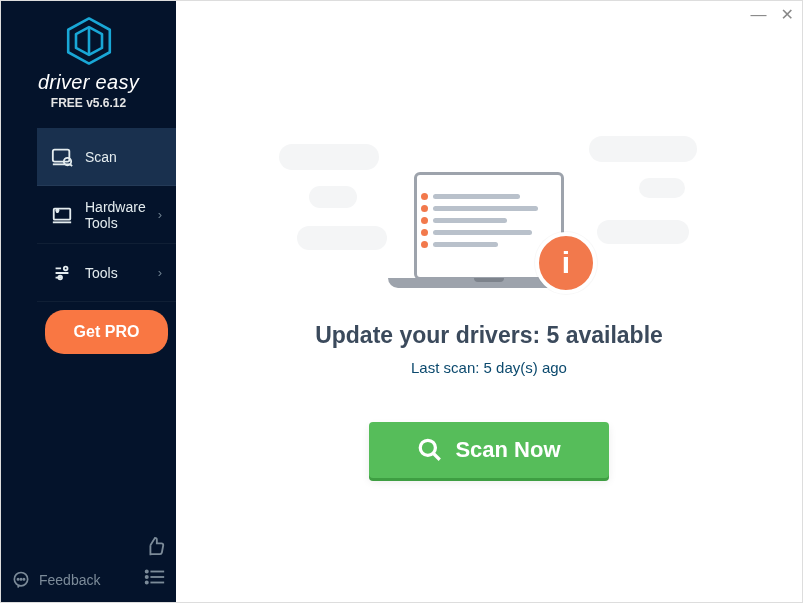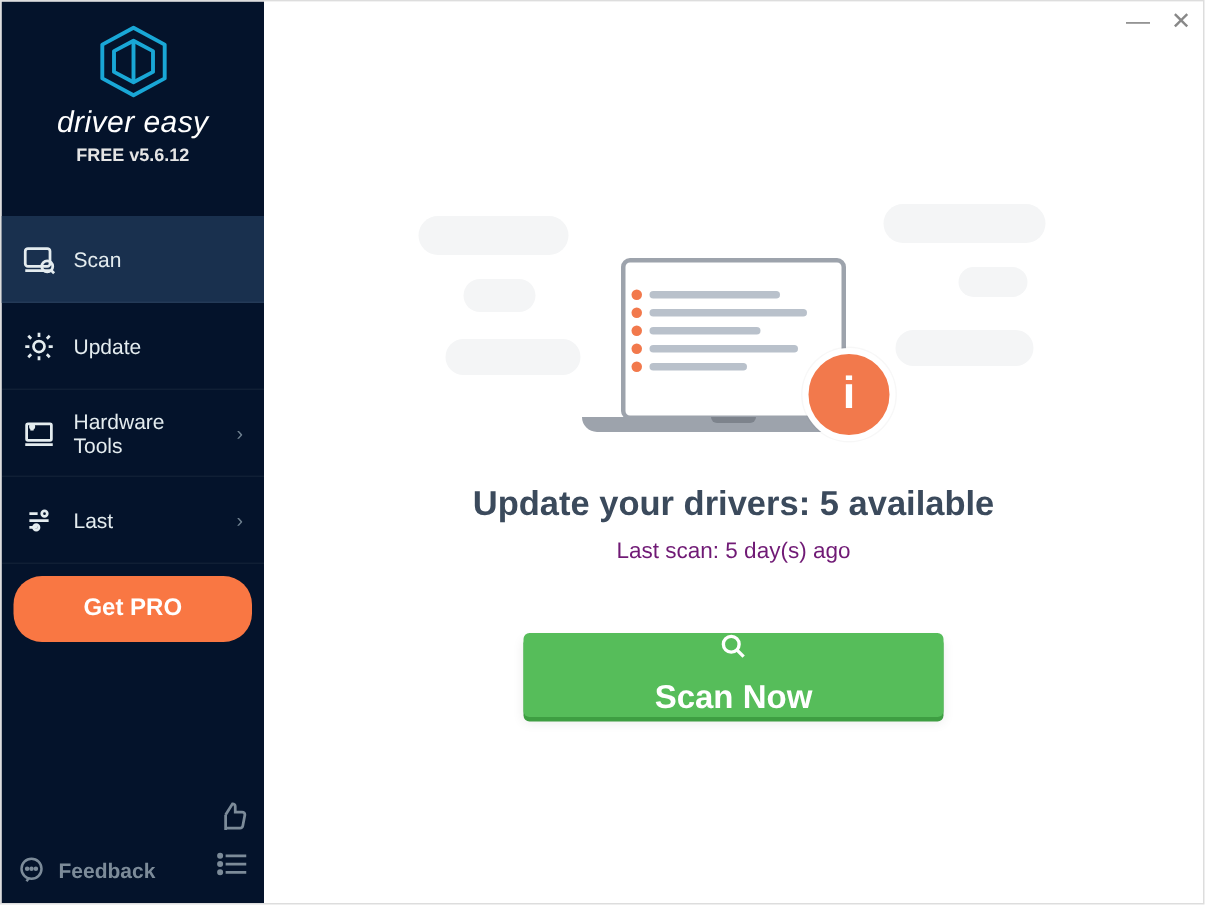--- a/index.html
+++ b/index.html
@@ -6,42 +6,42 @@
     body { width:803px; height:603px; overflow:hidden; background:#fff; border:1px solid #ddd; }
     .app { display:flex; height:100%; }
 
     
     .sidebar { width:175px; background:#04132b; color:#cfe0ea; display:flex; flex-direction:column;justify-content:flex-end; }
     .brand { text-align:center; padding:14px 0 10px; }
     .logo-svg { display:block; margin:0 auto 4px; }
     .brand-name { font-size:20px; font-style:italic; color:#fff; font-weight:400; letter-spacing:.3px; }
     .brand-sub { font-size:12px; color:#e5e5e5; margin-top:2px; font-weight:600; }
 
-    .nav { flex:1; display:flex; flex-direction:column; margin-top:24px; }
+    .nav { flex:1; display:flex; flex-direction:column; margin-top:8px;padding-left:36px; }
     .nav-item {
       display:flex; align-items:center; gap:12px;
       padding:0 14px; height:58px;
       color:#e4ecef; font-size:14px; cursor:pointer;
       border-bottom:1px solid rgba(255,255,255,.05);
       position:relative;
     }
     .nav-item.active { background:#19304e; }
     .nav-item .chev { margin-left:auto; color:#6f8190; font-size:13px; }
     .nav-icon { width:22px; display:flex; justify-content:center; }
 
     .get-pro {
       margin:8px; height:44px; background:#f97743; color:#fff;
       display:flex; align-items:center; justify-content:center;
       font-size:16px; font-weight:600; cursor:pointer;border-radius:19px;
     }
 
     .spacer { flex:1; }
     .feedback-row {
       display:flex; align-items:flex-end; justify-content:space-between;
-      padding:8px 10px 12px; color:#7c8b99;font-weight:bold;
+      padding:8px 10px 12px; color:#7c8b99;
     }
     .feedback { display:flex; align-items:center; gap:8px; font-size:14px; cursor:pointer; }
     .fb-icons { display:flex; flex-direction:column; align-items:center; gap:6px; }
     .thumb, .list-ico { cursor:pointer; }
 
     
     .main { flex:1; background:#fff; display:flex; flex-direction:column; position:relative; }
     .window-controls { position:absolute; top:6px; right:8px; display:flex; gap:14px; color:#888; }
     .window-controls span { cursor:pointer; font-size:16px; line-height:1; }
     .center {
@@ -68,31 +68,30 @@
     .base:before { content:""; position:absolute; left:50%; top:0; transform:translateX(-50%); width:30px; height:4px; background:#7d838c; border-radius:0 0 5px 5px; }
     .badge {
       position:absolute; right:-6px; bottom:-4px;
       width:62px; height:62px; background:#f2794c; border:4px solid #fff; border-radius:50%;
       display:flex; align-items:center; justify-content:center;
       color:#fff; font-family:Georgia, "Times New Roman", serif; font-size:30px; font-weight:600;
       box-shadow:0 0 0 1px rgba(0,0,0,.03);
     }
 
     .headline { margin-top:26px; font-size:23px; font-weight:800; color:#3b4a5c; }
-    .lastscan { margin-top:10px; font-size:15px; color:#701a75; }
+    .lastscan { margin-top:10px; font-size:15px; color:#0c4a6e; }
 
     .scan-btn {
-      margin-top:46px; width:280px; height:56px;
+      margin-top:46px; width:240px; height:56px;
       background:#56bd5a;
       border:none; border-radius:4px;
       color:#fff; font-size:22px; font-weight:700;
       display:flex; align-items:center; justify-content:center; gap:12px;
       cursor:pointer;
       box-shadow:0 3px 0 #3e9e42, 0 4px 8px rgba(0,0,0,.08);
-      flex-direction:column;
     }
   </style>
 </head>
 <body>
 
 <div class="app">
 
   <aside class="sidebar">
     <div class="brand">
       <svg class="logo-svg" width="52" height="52" viewBox="0 0 60 60">
@@ -112,29 +111,20 @@
           <svg width="22" height="22" viewBox="0 0 24 24" fill="none" stroke="#e4ecef" stroke-width="2">
             <rect x="2" y="4" width="18" height="13" rx="2"></rect>
               <path d="M2 20h20"></path>
             <circle cx="18" cy="17" r="4"></circle>
               <path d="M21 20l2 2"></path>
           </svg>
         </span>
         <span>Scan</span>
       </div>
 
-      <div class="nav-item">
-        <span class="nav-icon">
-          <svg width="22" height="22" viewBox="0 0 24 24" fill="none" stroke="#e4ecef" stroke-width="2">
-            <circle cx="12" cy="12" r="4"></circle>
-            <path d="M12 2v3M12 19v3M4.2 4.2l2.1 2.1M17.7 17.7l2.1 2.1M2 12h3M19 12h3M4.2 19.8l2.1-2.1M17.7 6.3l2.1-2.1"></path>
-          </svg>
-        </span>
-        <span>Update</span>
-      </div>
 
       <div class="nav-item">
         <span class="nav-icon">
           <svg width="22" height="22" viewBox="0 0 24 24" fill="none" stroke="#e4ecef" stroke-width="2">
             <rect x="3" y="5" width="18" height="12" rx="1"></rect>
               <path d="M2 20h20"></path>
             <circle cx="7" cy="7" r="2.2" fill="#e4ecef" stroke="none"></circle>
             <text x="7" y="9" font-size="3.2" text-anchor="middle" fill="#04132b">i</text>
           </svg>
         </span>
@@ -143,21 +133,21 @@
       </div>
 
       <div class="nav-item">
         <span class="nav-icon">
           <svg width="22" height="22" viewBox="0 0 24 24" fill="none" stroke="#e4ecef" stroke-width="2">
             <path d="M5 7h6M5 12h14M5 17h6"></path>
               <circle cx="16" cy="7" r="2"></circle>
               <circle cx="10" cy="17" r="2"></circle>
           </svg>
         </span>
-        <span>Last</span>
+        <span>Tools</span>
         <span class="chev">›</span>
       </div>
 
       <div class="get-pro">
         <span>Get PRO</span>
       </div>
       <div class="spacer"></div>
     </div>
 
     <div class="feedback-row">

